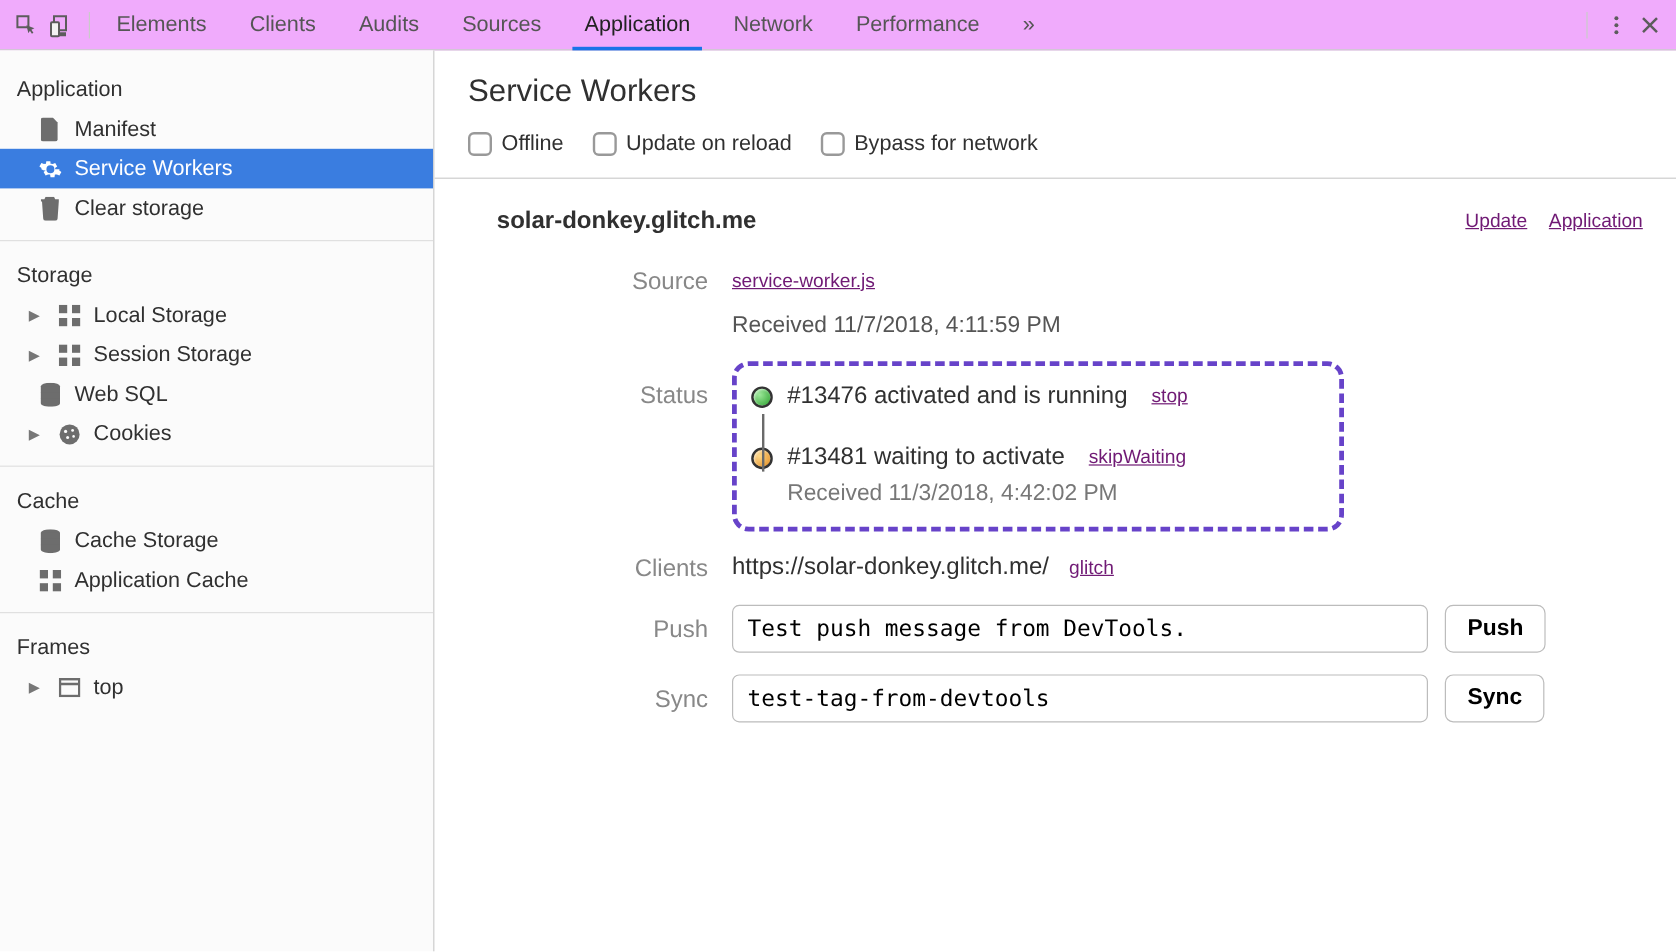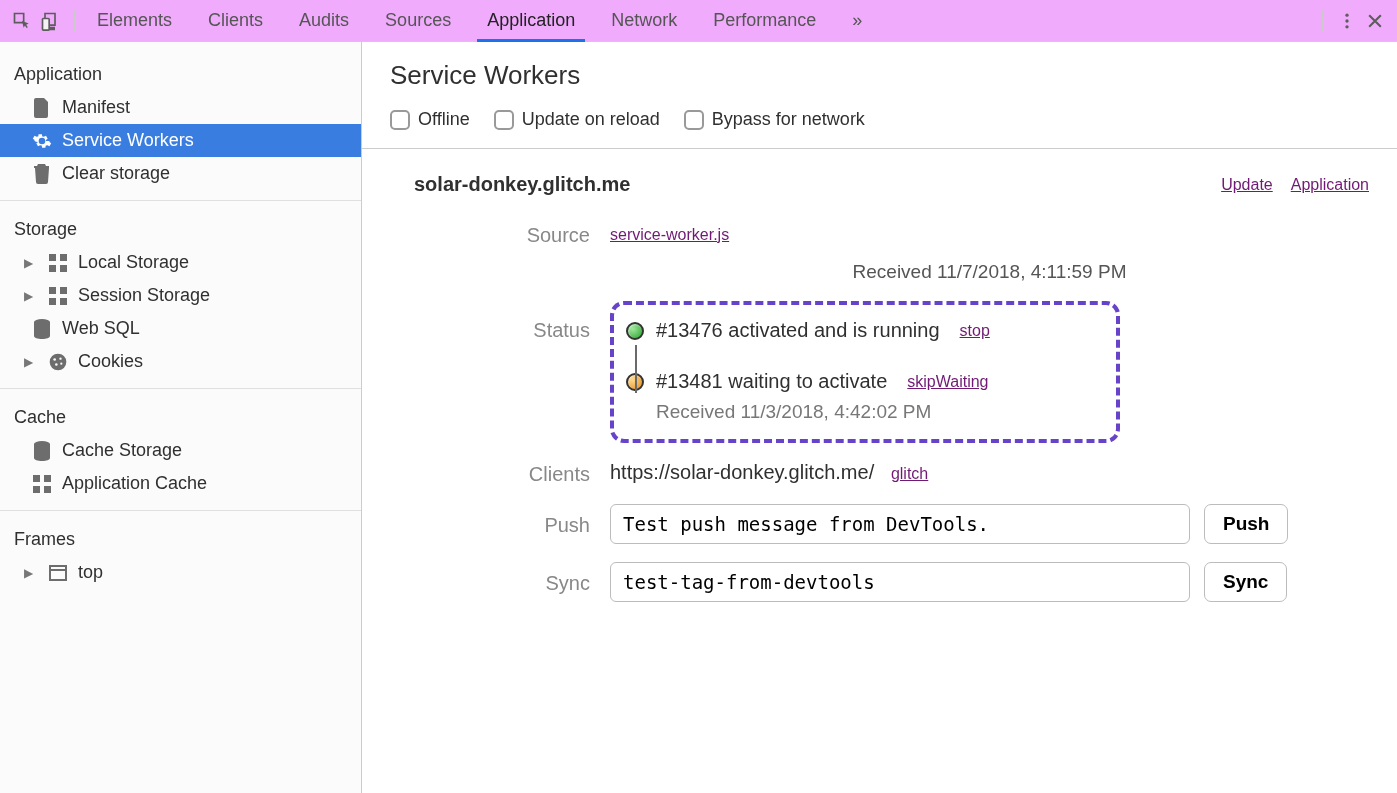--- a/index.html
+++ b/index.html
@@ -32,21 +32,21 @@
 .chk-box { width: 20px; height: 20px; border: 2px solid #999; border-radius: 5px; background: #fff; }
 
 .origin-row { display: flex; align-items: center; justify-content: space-between; margin-bottom: 26px; }
 .origin-row .origin { font-weight: 600; font-size: 20px; margin-left: 24px; }
 .origin-row .actions { display: flex; gap: 18px; }
 .link { color: #701a75; text-decoration: underline; font-size: 16px; cursor: pointer; }
 
 .detail { display: grid; grid-template-columns: 220px 1fr; row-gap: 18px; align-items: start; }
 .detail-label { text-align: right; color: #888; font-size: 20px; padding-right: 20px; padding-top: 2px; }
 .detail-val { font-size: 20px; }
-.recv { color: #555; font-size: 19px; margin-top: 16px; text-align: center; }
+.recv { color: #555; font-size: 19px; margin-top: 16px; }
 
 .status-box { border: 4px dashed #6743c9; border-radius: 14px; padding: 14px 16px 16px 12px; position: relative; display:inline-block; min-width: 510px; }
 .status-line { display: flex; align-items: center; gap: 12px; font-size: 20px; }
 .status-line + .status-line { margin-top: 28px; }
 .dot { width: 18px; height: 18px; border-radius: 50%; border: 2px solid #333; box-shadow: inset 1px 1px 2px rgba(255,255,255,.6); }
 .dot.green { background: radial-gradient(circle at 35% 35%, #9de89a, #2aa02d); }
 .dot.orange { background: radial-gradient(circle at 35% 35%, #ffd98a, #e08a1f); }
 .dot-conn { position: absolute; left: 21px; top: 40px; width: 2px; height: 48px; background: #6a6a6a; }
 .status-recv { color: #777; font-size: 19px; margin-top: 8px; margin-left: 30px; }
 

